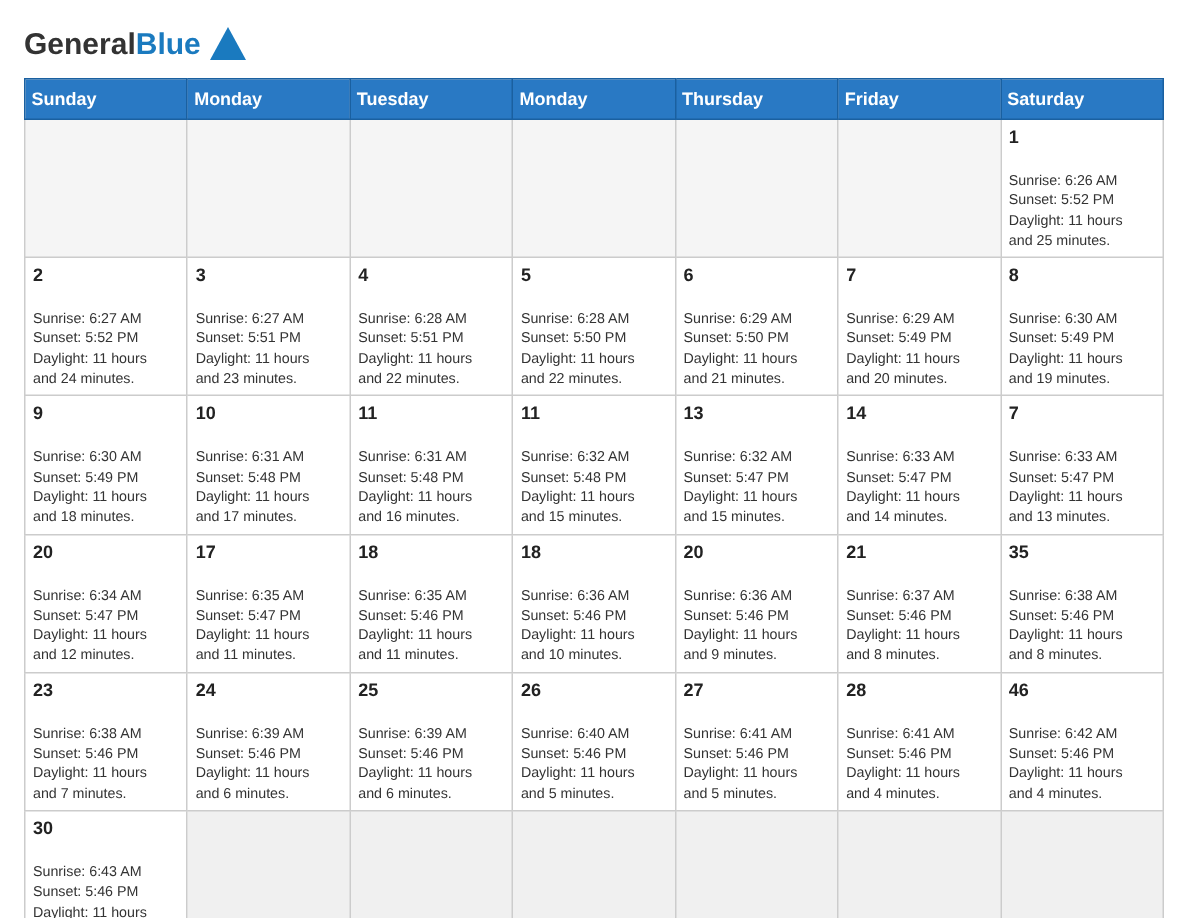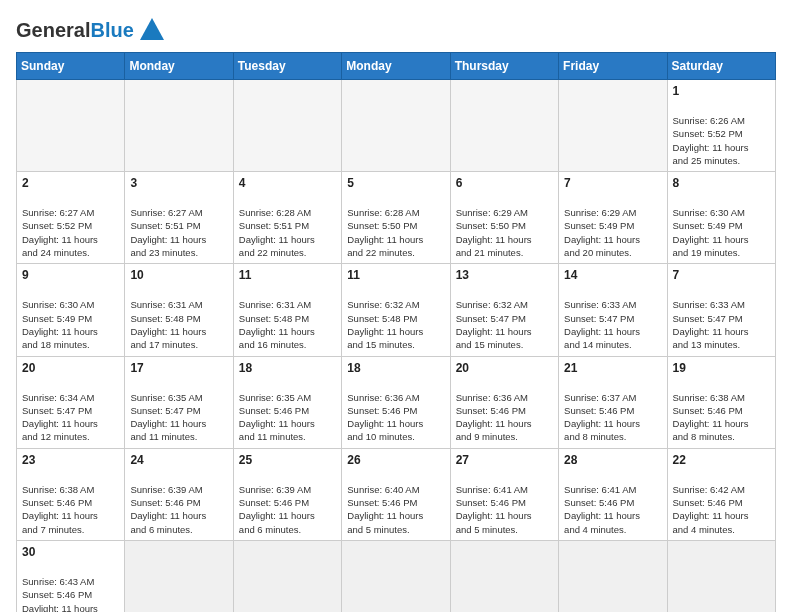--- a/index.html
+++ b/index.html
@@ -211,21 +211,21 @@
         </td>
         <td>
           <span class="day-number">20</span>
           <div class="day-info">Sunrise: 6:36 AM<br>Sunset: 5:46 PM<br>Daylight: 11 hours<br>and 9 minutes.</div>
         </td>
         <td>
           <span class="day-number">21</span>
           <div class="day-info">Sunrise: 6:37 AM<br>Sunset: 5:46 PM<br>Daylight: 11 hours<br>and 8 minutes.</div>
         </td>
         <td>
-          <span class="day-number">19</span>
+          <span class="day-number">35</span>
           <div class="day-info">Sunrise: 6:38 AM<br>Sunset: 5:46 PM<br>Daylight: 11 hours<br>and 8 minutes.</div>
         </td>
       </tr>
       <tr>
         <td>
           <span class="day-number">23</span>
           <div class="day-info">Sunrise: 6:38 AM<br>Sunset: 5:46 PM<br>Daylight: 11 hours<br>and 7 minutes.</div>
         </td>
         <td>
           <span class="day-number">24</span>
@@ -241,21 +241,21 @@
         </td>
         <td>
           <span class="day-number">27</span>
           <div class="day-info">Sunrise: 6:41 AM<br>Sunset: 5:46 PM<br>Daylight: 11 hours<br>and 5 minutes.</div>
         </td>
         <td>
           <span class="day-number">28</span>
           <div class="day-info">Sunrise: 6:41 AM<br>Sunset: 5:46 PM<br>Daylight: 11 hours<br>and 4 minutes.</div>
         </td>
         <td>
-          <span class="day-number">22</span>
+          <span class="day-number">46</span>
           <div class="day-info">Sunrise: 6:42 AM<br>Sunset: 5:46 PM<br>Daylight: 11 hours<br>and 4 minutes.</div>
         </td>
       </tr>
       <tr>
         <td>
           <span class="day-number">30</span>
           <div class="day-info">Sunrise: 6:43 AM<br>Sunset: 5:46 PM<br>Daylight: 11 hours<br>and 3 minutes.</div>
         </td>
         <td class="shaded"></td>
         <td class="shaded"></td>

